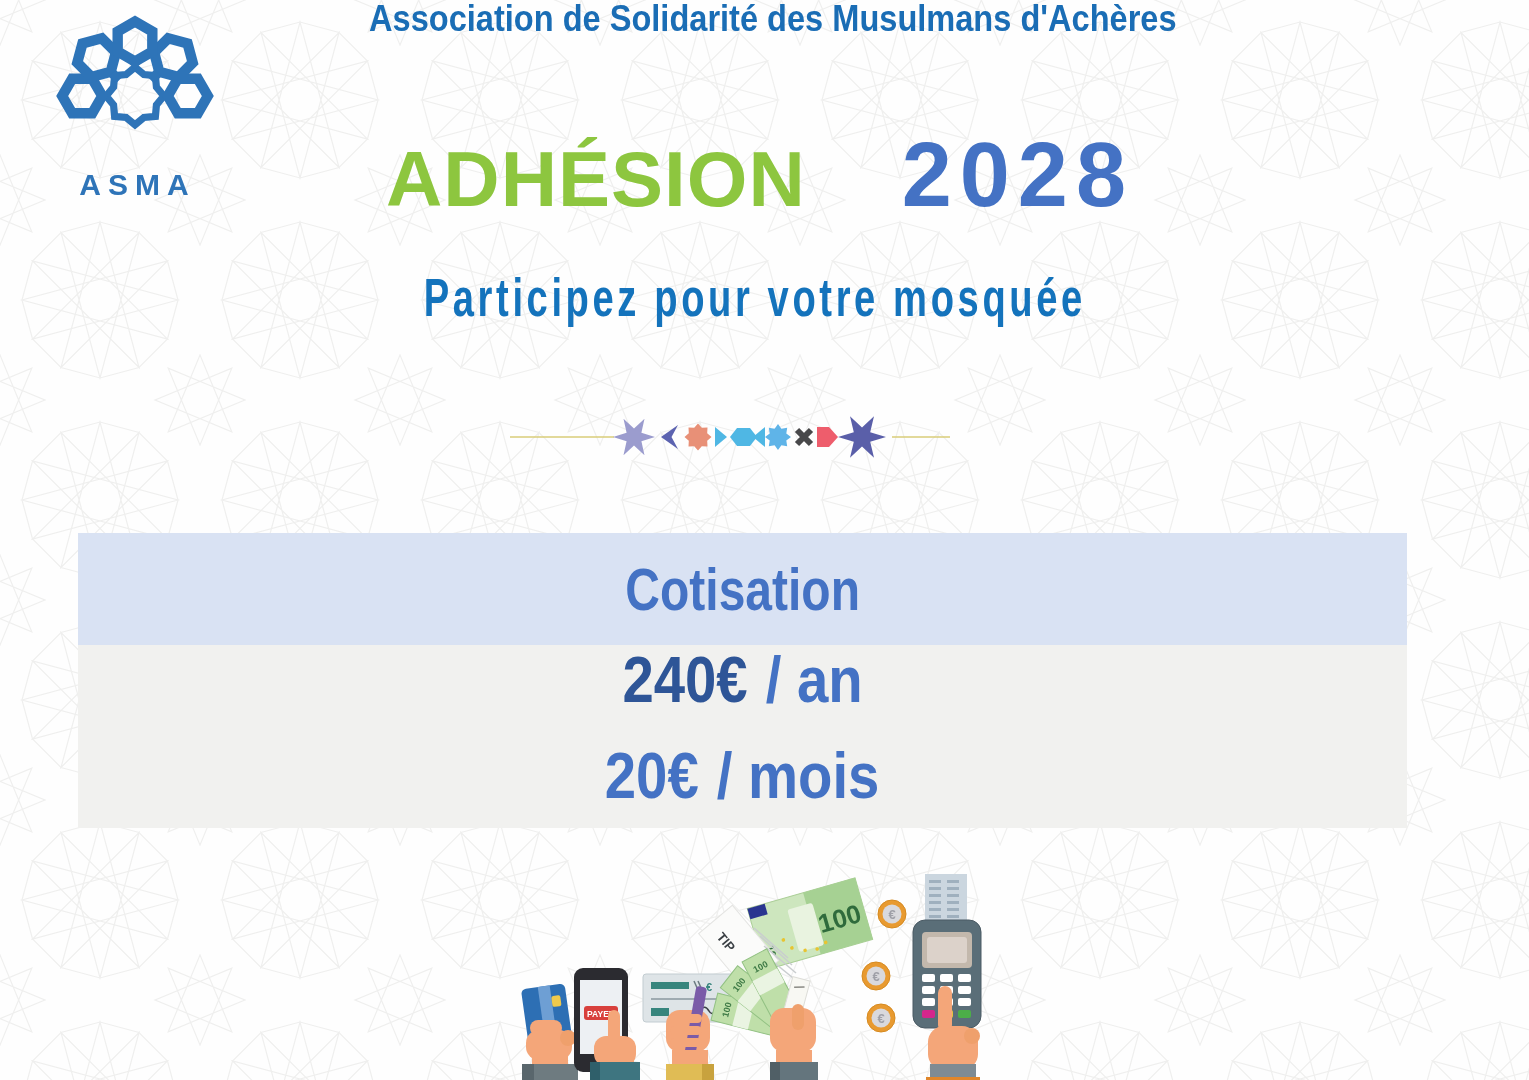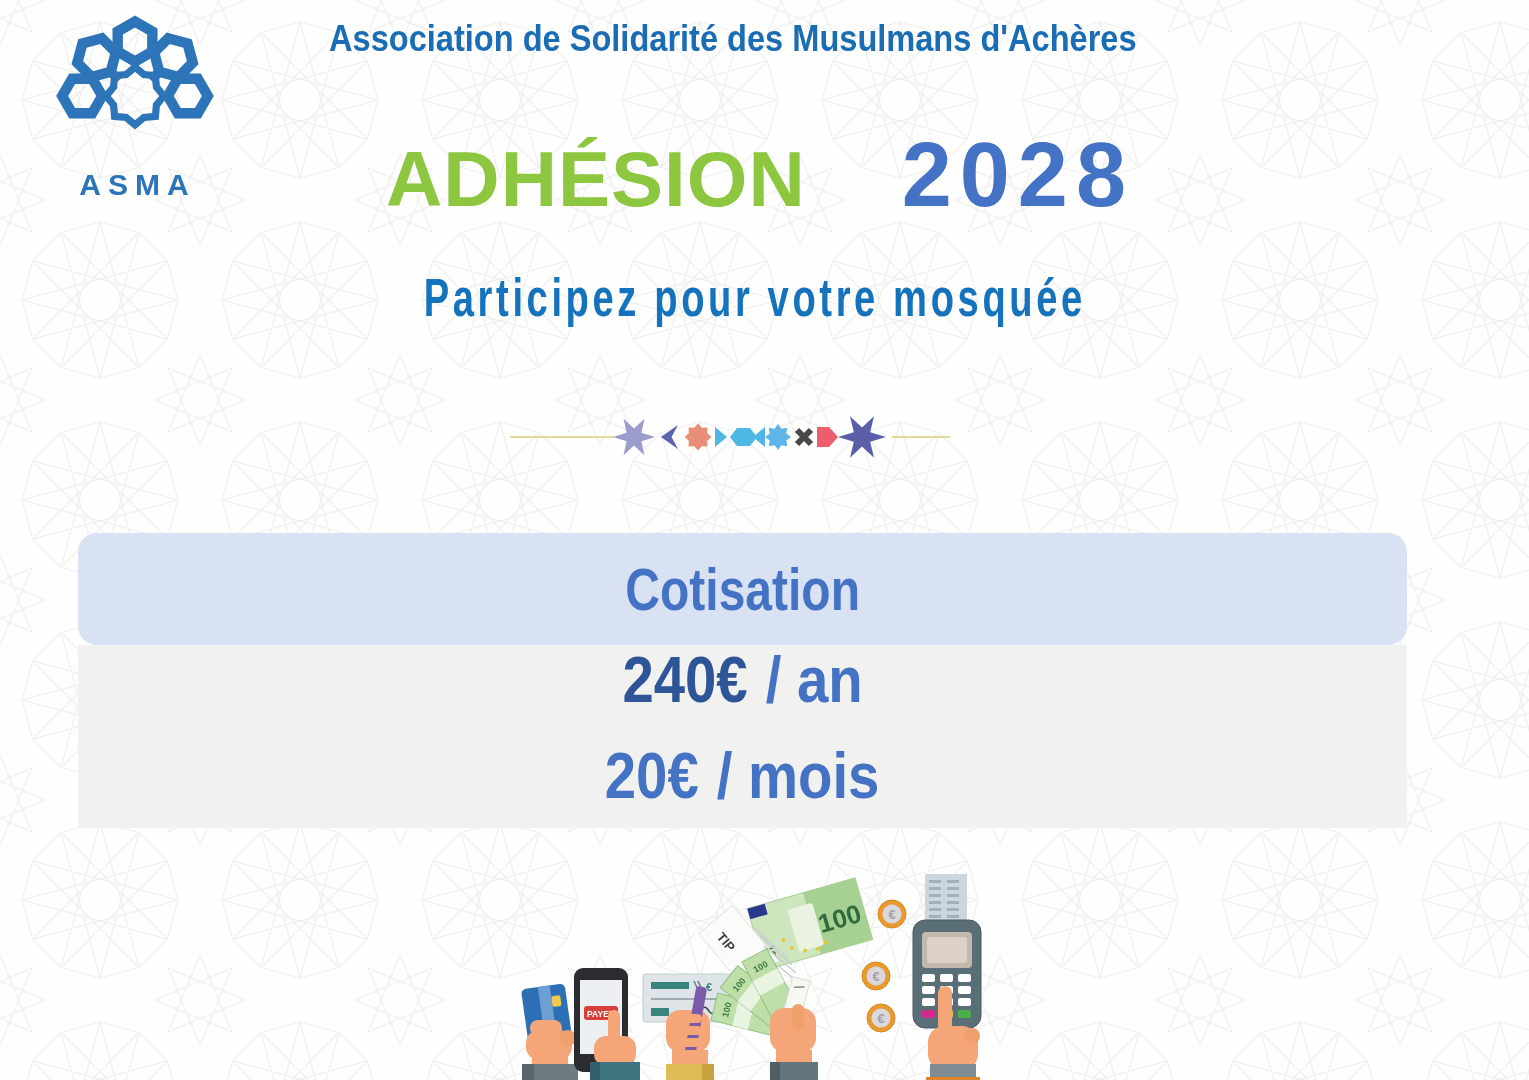--- a/index.html
+++ b/index.html
@@ -6,36 +6,36 @@
   body{font-family:"Liberation Sans",sans-serif;background:#fff;}
   .page{position:relative;width:1529px;height:1080px;overflow:hidden;background:#fefefe;}
   .bg-pattern{position:absolute;left:0;top:0;z-index:0;}
   .cx{position:absolute;display:flex;justify-content:center;z-index:1;}
 
   .logo-mark{position:absolute;left:55px;top:8px;z-index:1;}
   .logo-text{position:absolute;left:55px;top:141px;width:160px;text-align:center;
     font-size:30px;font-weight:bold;color:#2E74B8;letter-spacing:7px;padding-left:5px;
     box-sizing:border-box;z-index:1;margin-top:27px;}
 
-  .assoc-title{left:0;width:1466px;top:20px;}
+  .assoc-title{left:0;width:1466px;top:0;padding-left:40px;}
   .assoc-title span{font-size:37px;line-height:1;font-weight:bold;color:#1A6DB5;
     transform:scaleX(0.88);transform-origin:center;white-space:nowrap;}
 
   .main-title{left:0;width:1520px;top:130px;align-items:baseline;gap:96px;}
   .main-title .t-word{font-size:78px;line-height:1;font-weight:bold;color:#8DC63F;letter-spacing:1px;}
   .main-title .t-year{font-size:90px;line-height:1;font-weight:bold;color:#4472C4;letter-spacing:8px;}
 
   .subtitle{left:10px;width:1490px;top:271px;}
   .subtitle span{font-size:53px;line-height:1;font-weight:bold;color:#1473BC;letter-spacing:5px;
     transform:scaleX(0.72);transform-origin:center;white-space:nowrap;}
 
   .divider{position:absolute;left:510px;top:415px;z-index:1;}
 
   .table{position:absolute;left:78px;top:533px;width:1329px;z-index:1;}
-  .thead{height:112px;background:#D9E2F3;display:flex;align-items:center;justify-content:center;border-radius:19px;}
+  .thead{height:112px;background:#D9E2F3;display:flex;align-items:center;justify-content:center;}
   .thead span{font-size:60px;font-weight:bold;color:#4472C4;transform:scaleX(0.8);
     transform-origin:center;white-space:nowrap;}
   .tbody{height:183px;background:#F1F1EF;display:flex;flex-direction:column;
     align-items:center;justify-content:space-between;gap:5px;}
   .price-line{line-height:70px;white-space:nowrap;transform:scaleX(0.88);transform-origin:center;}
   .price-line .amt{font-size:64px;font-weight:bold;}
   .price-line .unit{font-size:64px;font-weight:bold;margin-left:16px;}
   .amt-dark{color:#2E5597;}
   .amt-blue{color:#4472C4;}
 

